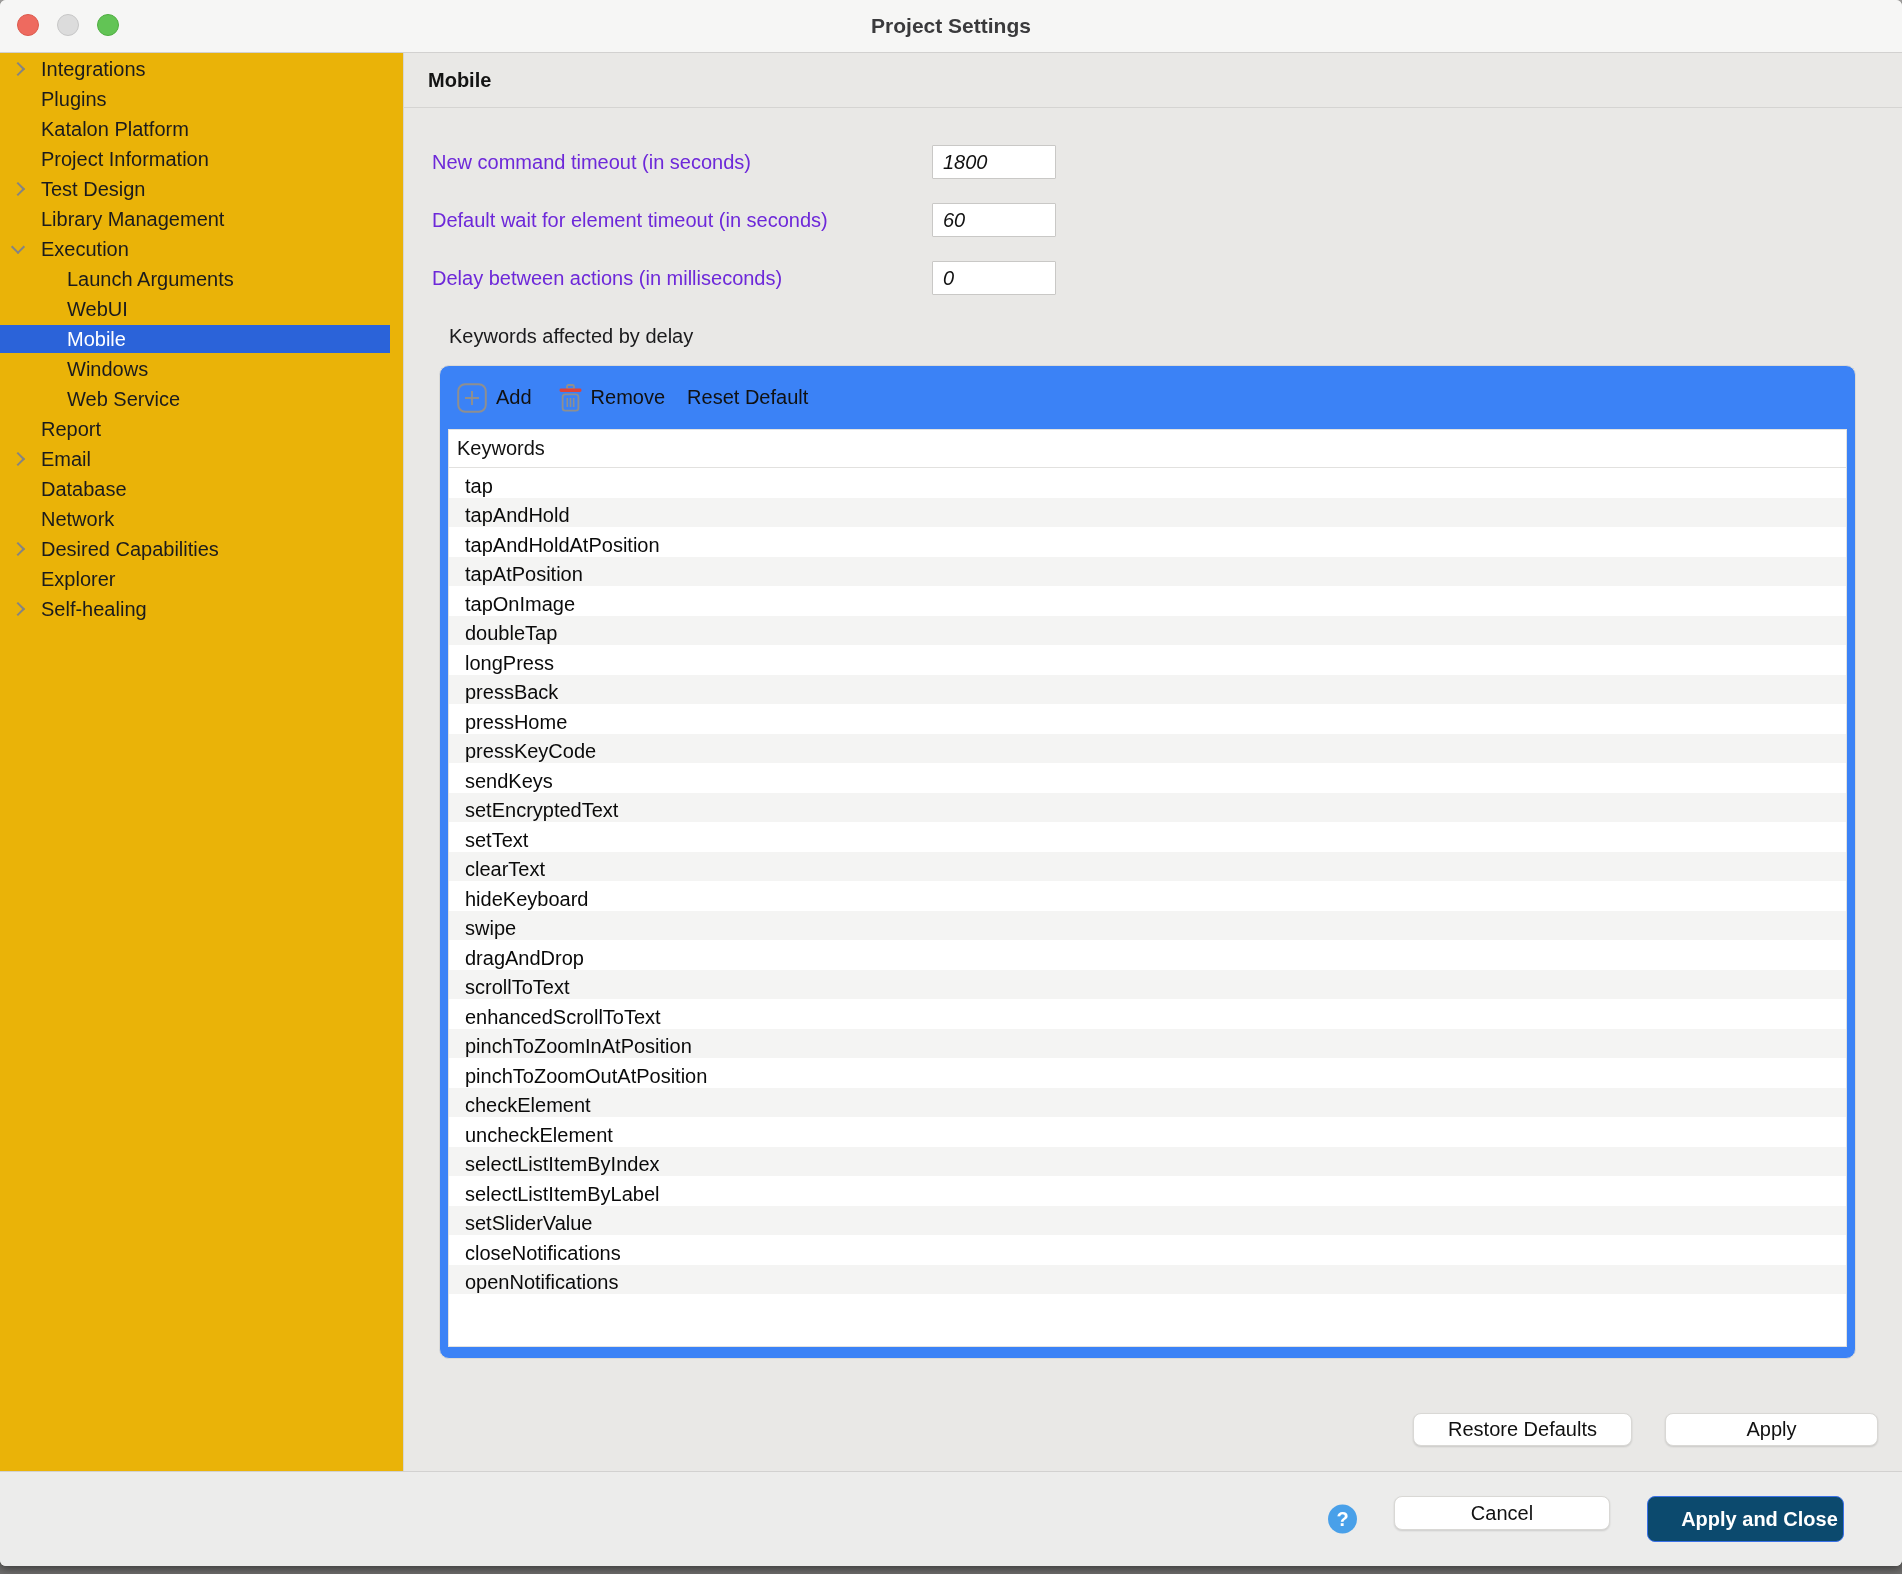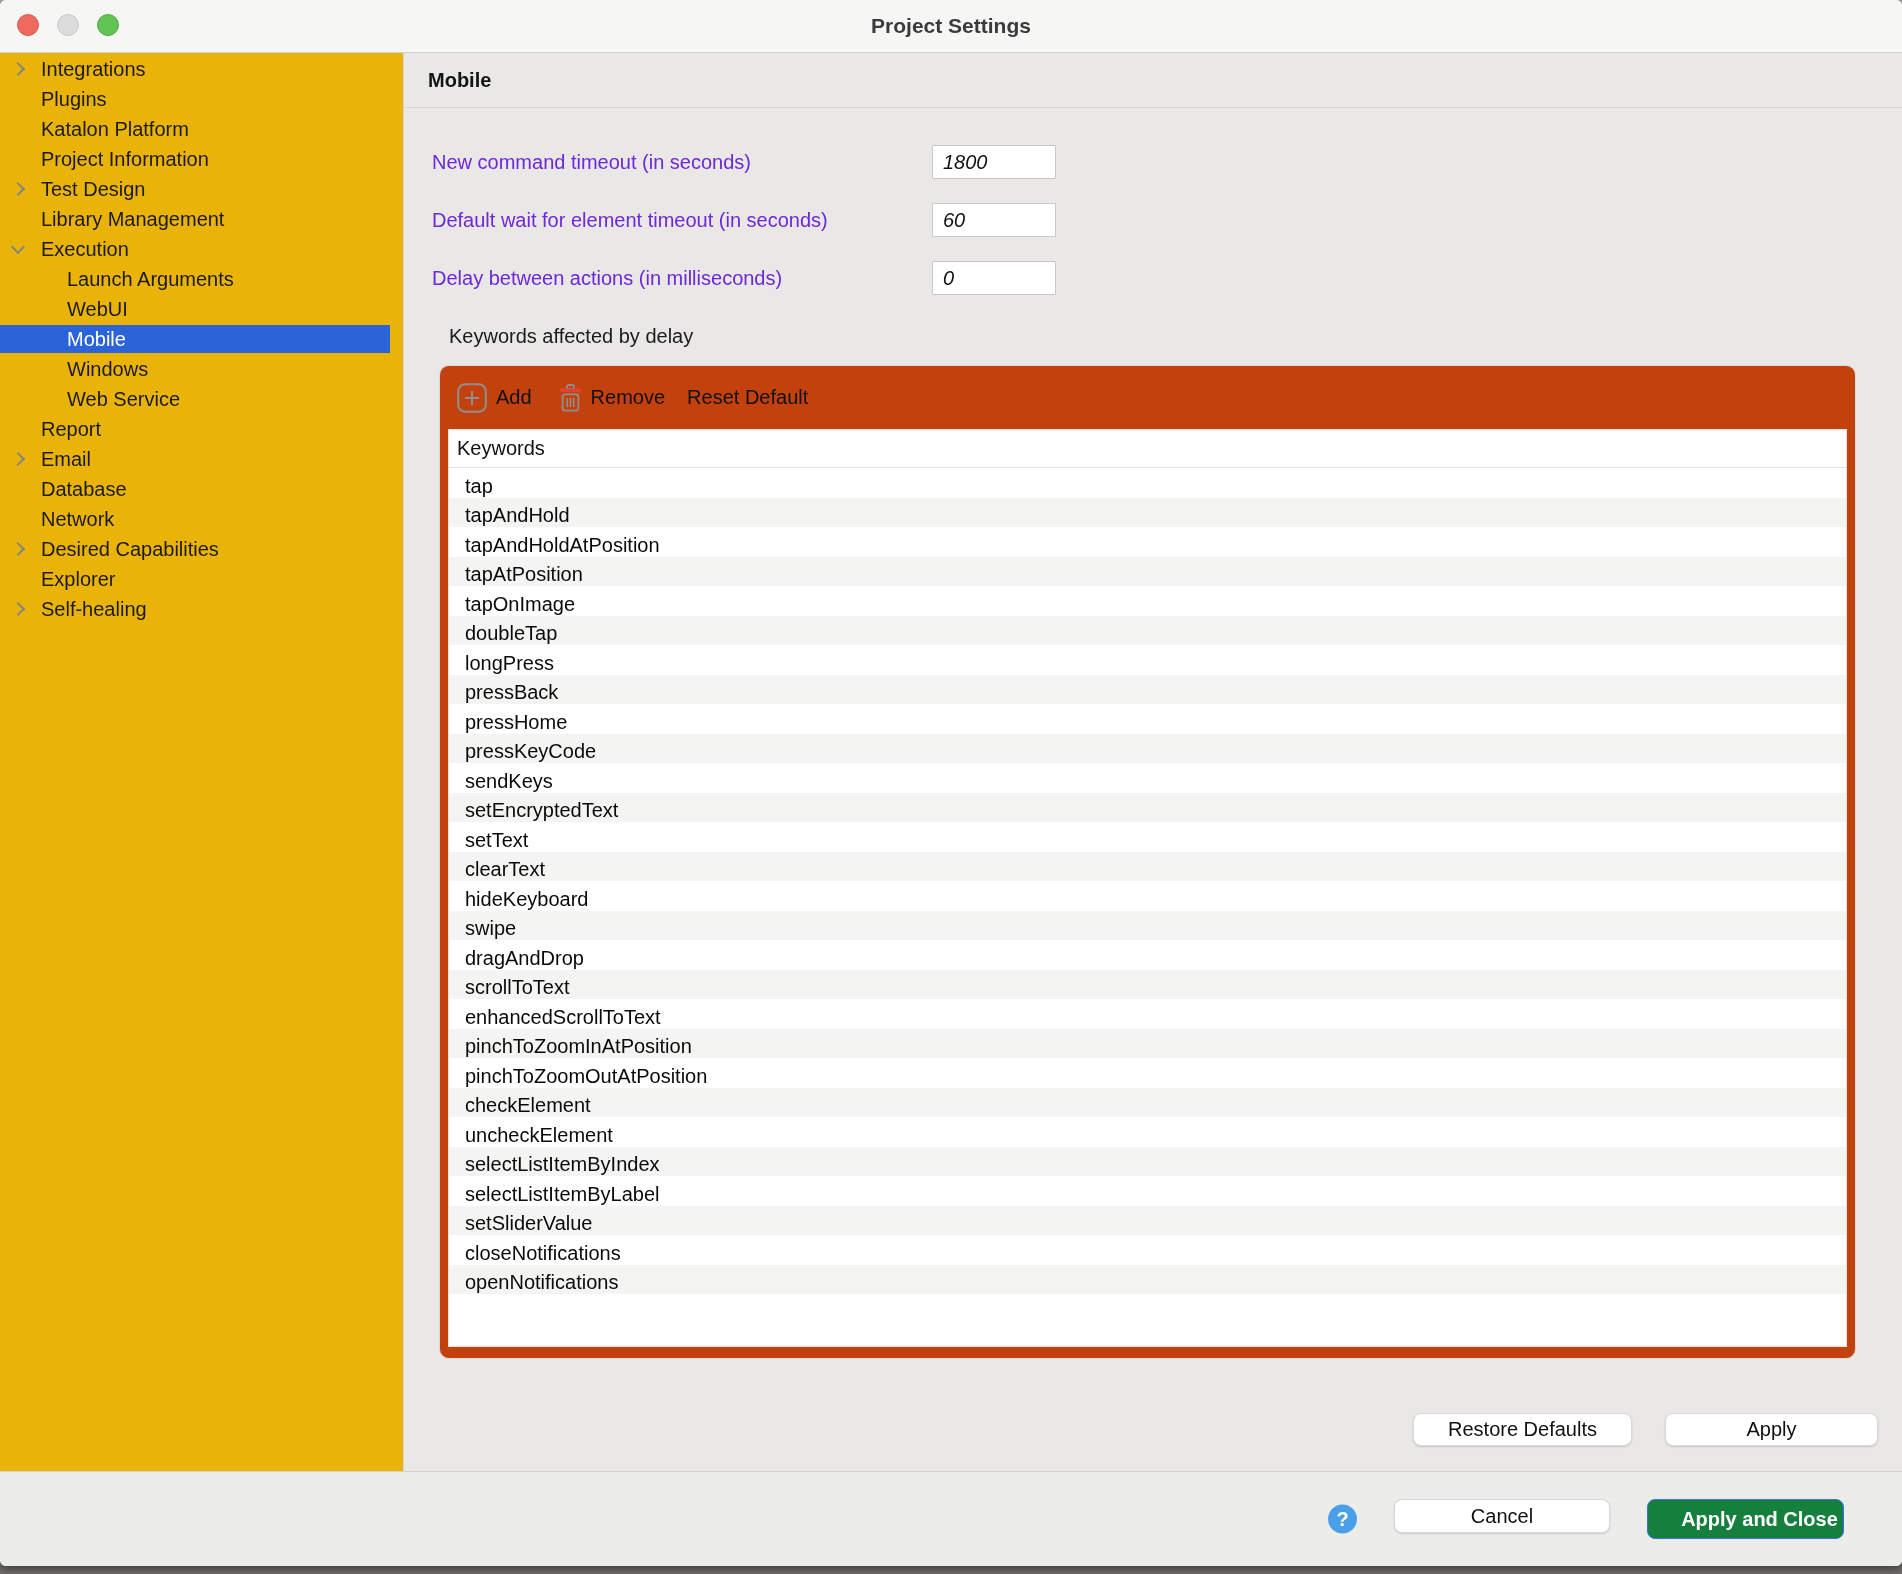--- a/index.html
+++ b/index.html
@@ -59,21 +59,21 @@
   .form-row.first { margin-top:37px; }
   .form-label { width:500px; font-size:20px; color:#6d28d9; }
   input.num {
     width:124px; height:34px; border:1px solid #c9c8c6; background:#fff;
     font-size:20px; padding:0 10px; font-family:inherit; color:#111;
     border-radius:1px; outline:none;font-style:italic;
   }
   .kw-label { margin:30px 0 0 17px; font-size:20px; height:24px; color:#1b1b1d; }
   .panel {
     margin:16px 0 0 7px; width:1417px; height:994px;
-    background:#c2410c; border:1px solid #dbdad7; border-radius:10px;
+    background:#3b82f6; border:1px solid #dbdad7; border-radius:10px;
   }
   .toolbar { height:63px; display:flex; align-items:center; padding-left:17px; font-size:20px; color:#111; }
   .tb-icon { display:flex; align-items:center; }
   .tb-label { margin-left:9px; }
   .tb-btn { display:flex; align-items:center; cursor:default; }
   .tb-gap-a { margin-right:27px; }
   .tb-gap-b { margin-right:22px; }
   .table-wrap {
     margin:0 8px; height:918px; background:#ffffff;
     border:1px solid #e3e2e0; overflow:hidden;
@@ -100,21 +100,21 @@
   }
   .help {
     position:absolute; left:1328px; top:50%; transform:translateY(-50%);
     width:29px; height:29px; border-radius:50%; background:#49a0e9; color:#fff;
     font-weight:bold; font-size:20px; display:flex; align-items:center; justify-content:center;
     cursor:default;
   }
   .footer-btns { position:absolute; right:58px; top:50%; transform:translateY(-50%); display:flex; gap:37px; }
   .btn-cancel { width:216px; height:34px; }
   .btn-primary {
-    width:197px; height:40px; background:#15803d; border:1px solid #3a71e8;
+    width:197px; height:46px; background:#0c4a6e; border:1px solid #3a71e8;
     color:#fff; font-weight:bold; box-shadow:none;padding-left:28px;
   }
 </style>
 </head>
 <body>
 
 <div class="window">
 
   <div class="titlebar">
     <div class="traffic">

